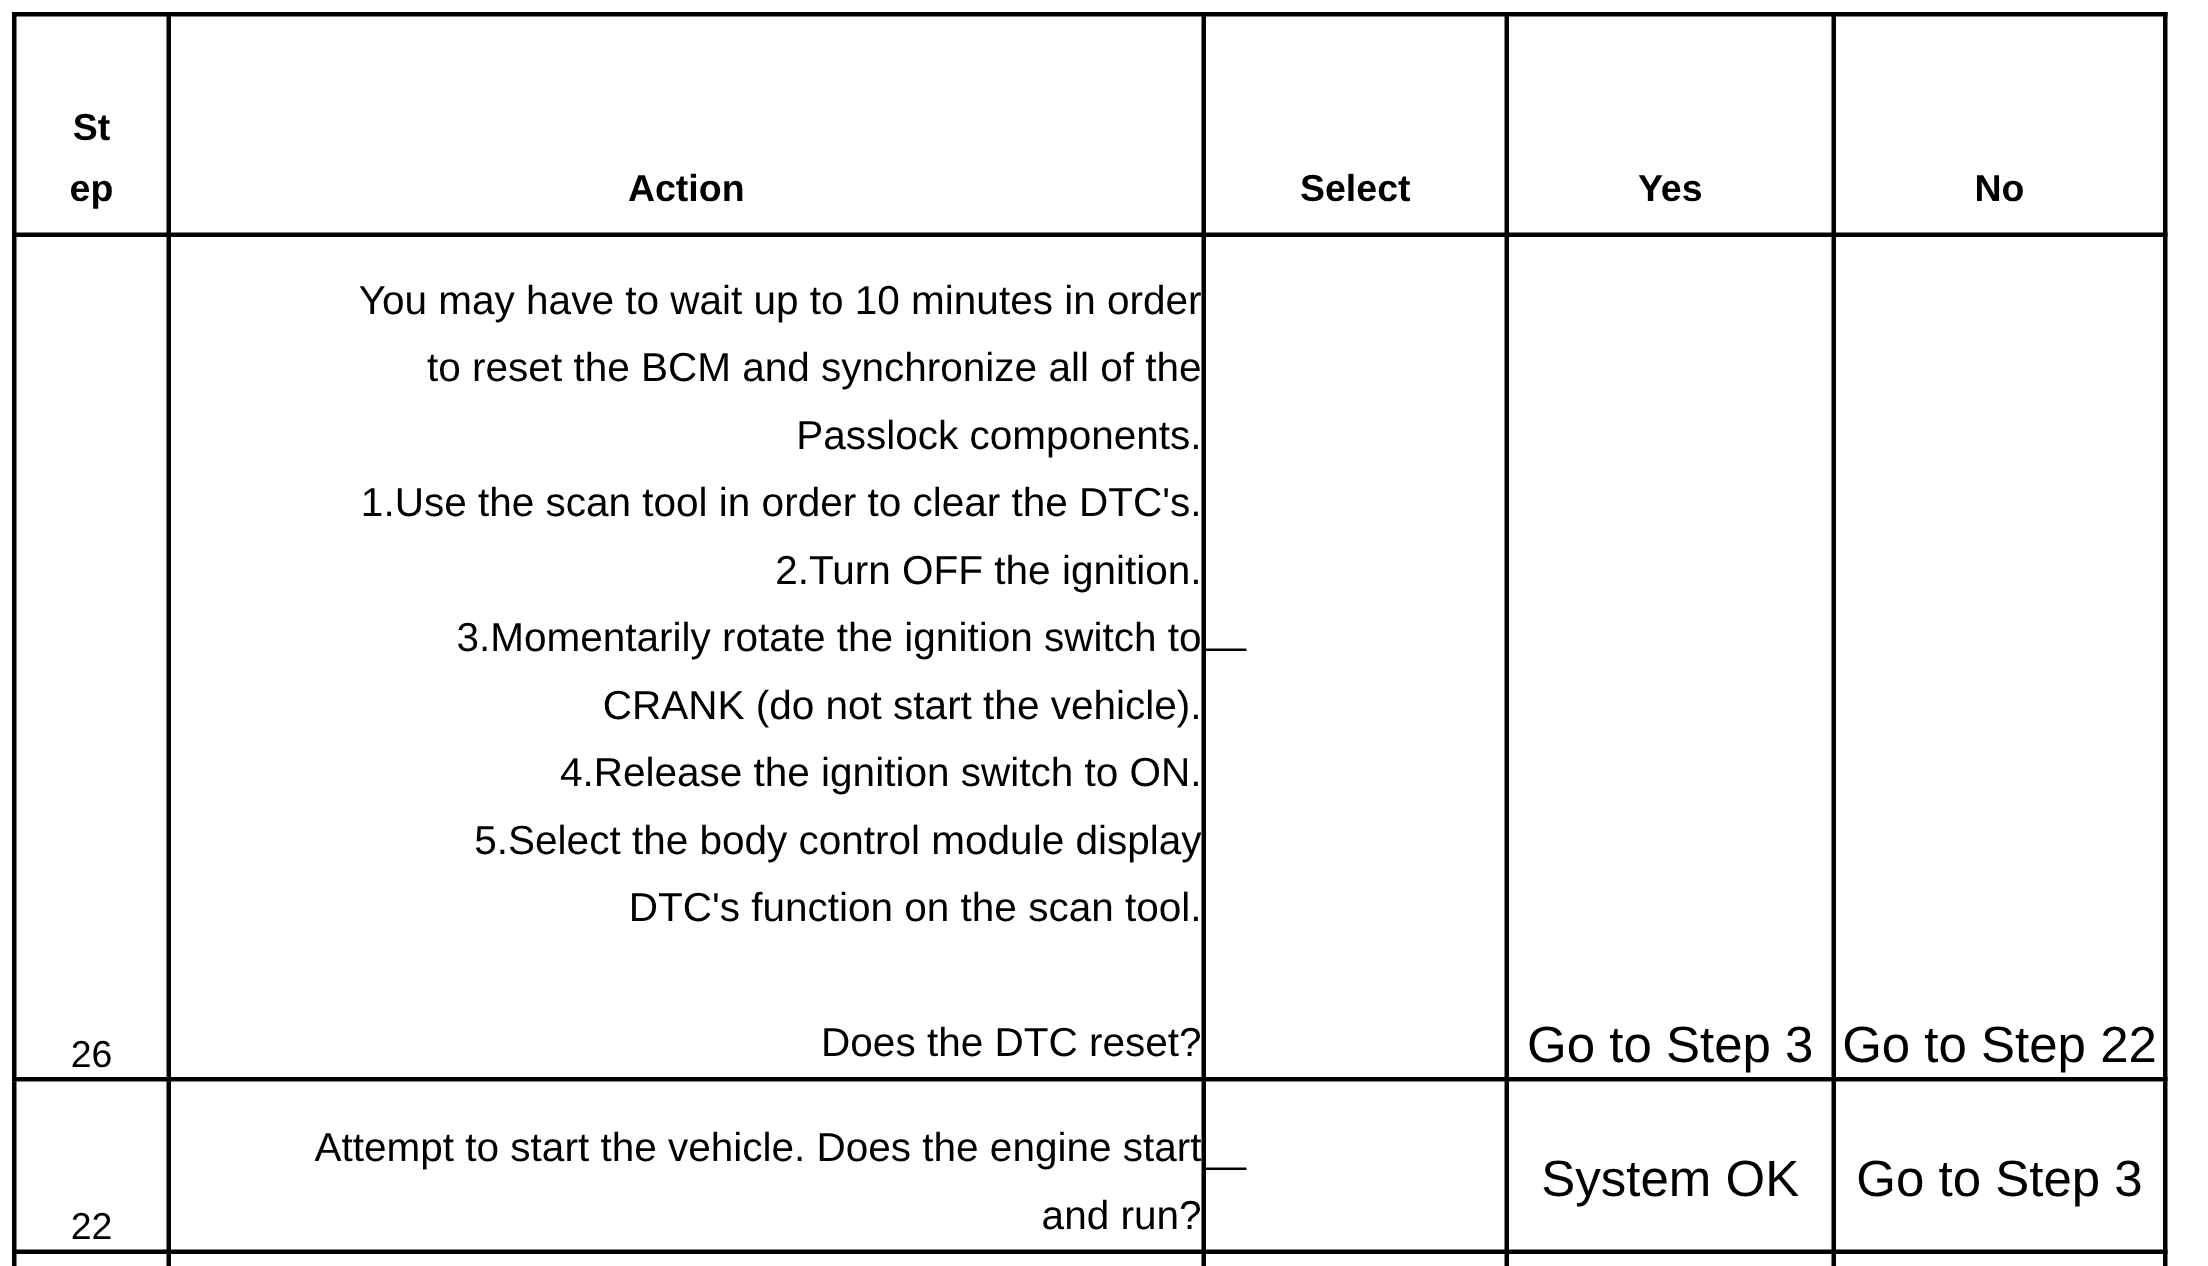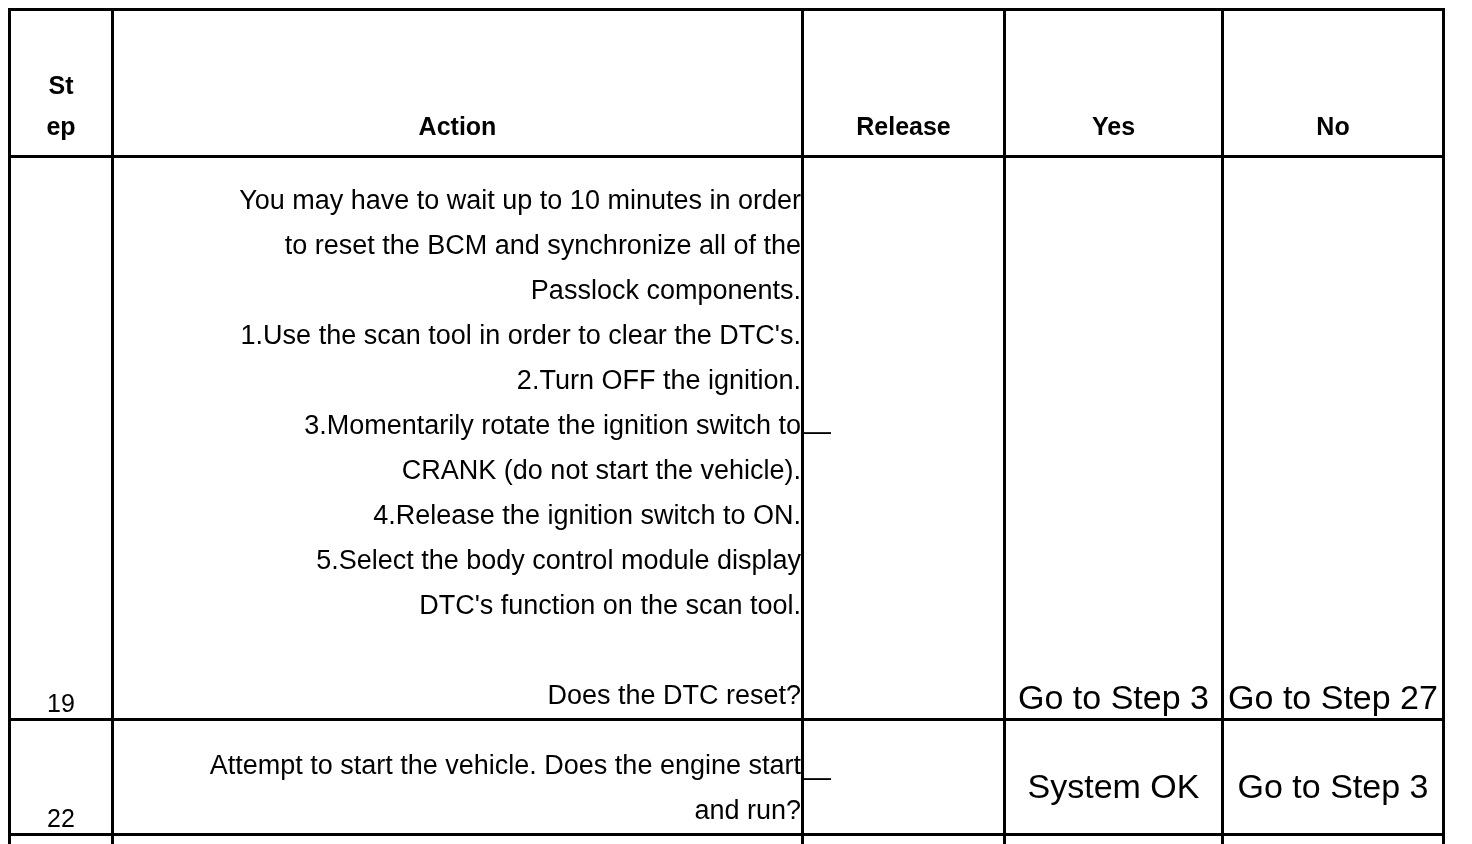--- a/index.html
+++ b/index.html
@@ -134,30 +134,30 @@
       <col class="c-no">
     </colgroup>
 
     <thead>
       <tr class="hdr-row">
         <th class="hdr-step">
           <span class="stk">St</span>
           <span class="stk">ep</span>
         </th>
         <th>Action</th>
-        <th>Release</th>
+        <th>Select</th>
         <th>Yes</th>
         <th>No</th>
       </tr>
     </thead>
 
     <tbody>
 
       <tr class="row-21">
-        <td class="step-cell">19</td>
+        <td class="step-cell">26</td>
         <td class="action-cell">
           <span class="a-line">You may have to wait up to 10 minutes in order</span>
           <span class="a-line">to reset the BCM and synchronize all of the</span>
           <span class="a-line">Passlock components.</span>
 
           <span class="a-item"><span class="num">1.</span><span>Use the scan tool in order to clear the DTC's.</span></span>
           <span class="a-item"><span class="num">2.</span><span>Turn OFF the ignition.</span></span>
           <span class="a-item"><span class="num">3.</span><span>Momentarily rotate the ignition switch to</span></span>
 
           <span class="a-cont">CRANK (do not start the vehicle).</span>
@@ -166,21 +166,21 @@
           <span class="a-item"><span class="num">5.</span><span>Select the body control module display</span></span>
 
           <span class="a-cont">DTC's function on the scan tool.</span>
 
           <span class="a-blank"></span>
 
           <span class="a-q"> Does the DTC reset?</span>
         </td>
         <td class="values-cell">—</td>
         <td class="yesno-cell">Go to Step 3</td>
-        <td class="yesno-cell">Go to Step 27</td>
+        <td class="yesno-cell">Go to Step 22</td>
       </tr>
 
       <tr class="row-22">
         <td class="step-cell">22</td>
         <td class="action-cell">
           <span class="a-line">Attempt to start the vehicle. Does the engine start</span>
           <span class="a-line">and run?</span>
         </td>
         <td class="values-cell">—</td>
         <td class="yesno-cell">System OK</td>

